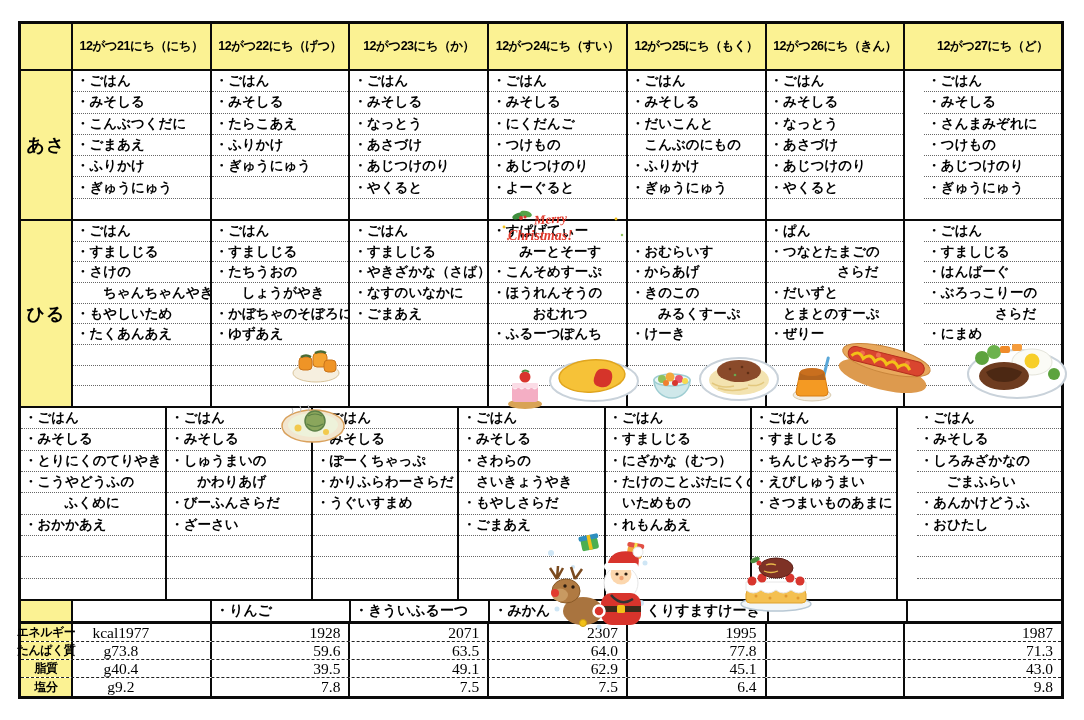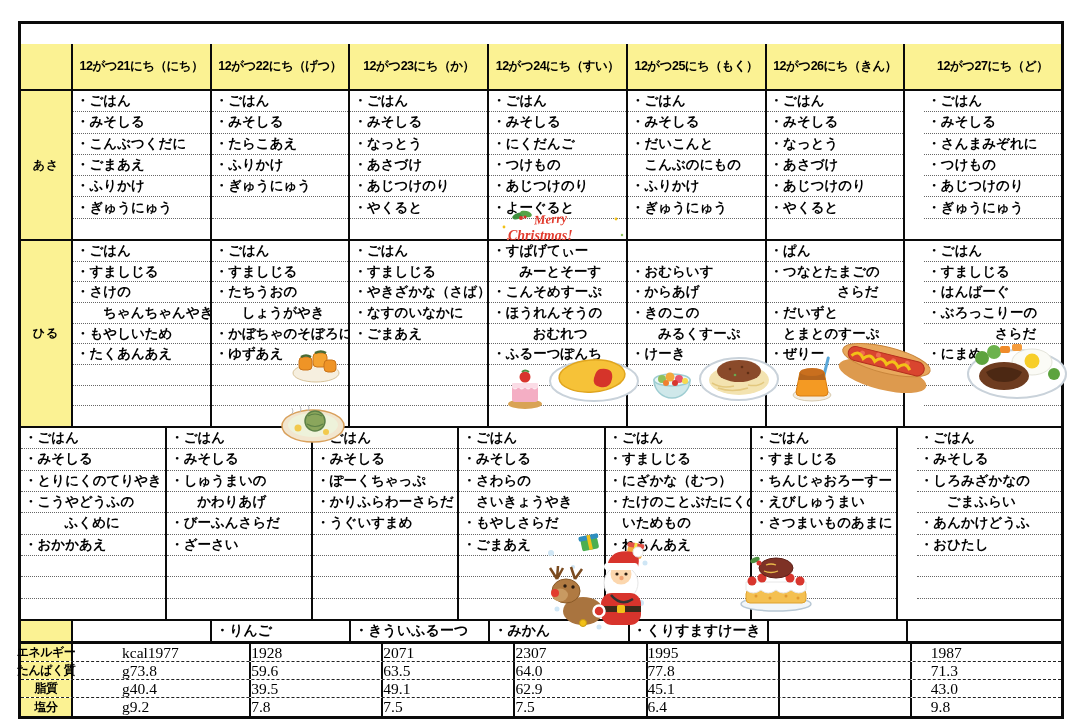--- a/index.html
+++ b/index.html
@@ -6,46 +6,46 @@
   html,body { width:1084px; height:720px; background:#ffffff; }
   body { font-family:"Liberation Sans","DejaVu Sans",sans-serif; }
   .canvas { position:relative; width:1084px; height:720px; background:#fff; overflow:hidden; }
 
   .menu-table { position:absolute; left:18px; top:21px; width:1046px; border:3px solid #0a0a0a; background:#fff; }
   .row { display:flex; }
   .label-col { width:52px; flex:none; background:#fbf293; border-right:2px solid #0a0a0a; display:flex; align-items:center; justify-content:center; }
   .day-col { flex:1; border-right:2px solid #0a0a0a; min-width:0; }
   .day-col:last-child { border-right:none;padding-left:19px; }
 
-  .header-row { height:47px; border-bottom:2px solid #0a0a0a;margin-top:20px; }
+  .header-row { height:47px; border-bottom:2px solid #0a0a0a; }
   .day-header { background:#fbf293; display:flex; align-items:center; justify-content:center;
                 font-size:12.5px; font-weight:bold; letter-spacing:-0.5px; white-space:nowrap; }
 
   .section-row { border-bottom:2px solid #0a0a0a; }
   .section-row .day-col { display:flex; flex-direction:column; }
   .sec-asa { height:150px; }
   .sec-hiru { height:187px; }
   .sec-yoru { height:193px; }
-  .section-label { font-size:12px; font-weight:bold; letter-spacing:1px; }
+  .section-label { font-size:18px; font-weight:bold; letter-spacing:1px; }
   .line { flex:1; display:flex; align-items:center; padding-left:3px;
           font-size:13.5px; font-weight:bold; white-space:pre; overflow:hidden;
           border-bottom:1px dotted #666; }
   .line:last-child { border-bottom:none; }
 
   .dessert-row { height:23px; border-bottom:3px solid #0a0a0a; }
   .dessert-cell { display:flex; align-items:center; padding-left:3px;
                   font-size:14px; font-weight:bold; white-space:pre; overflow:hidden; }
 
   .nut-row { height:18px; }
   .nut-row.dashed { border-bottom:1px dashed #222; }
   .nut-label { font-size:12px; font-weight:bold; letter-spacing:-0.5px; white-space:nowrap; }
-  .nut-cell { display:flex; align-items:center; justify-content:flex-start;
+  .nut-cell { display:flex; align-items:center; justify-content:flex-end;
               font-family:"Liberation Serif","DejaVu Serif",serif; font-size:15.5px; }
   .nut-cell .val { padding-right:8px; }
-  .nut-cell.first { justify-content:flex-start;padding-left:46px; }
+  .nut-cell.first { justify-content:center; }
   .nut-cell.first .unit { padding-left:3px; }
   .nut-cell.first .val { padding-right:44px; }
 
   .img-layer { position:absolute; left:0; top:0; width:1084px; height:720px; pointer-events:none; }
   .clip { position:absolute; }
 </style>
 </head>
 <body>
 
 <div class="canvas">

